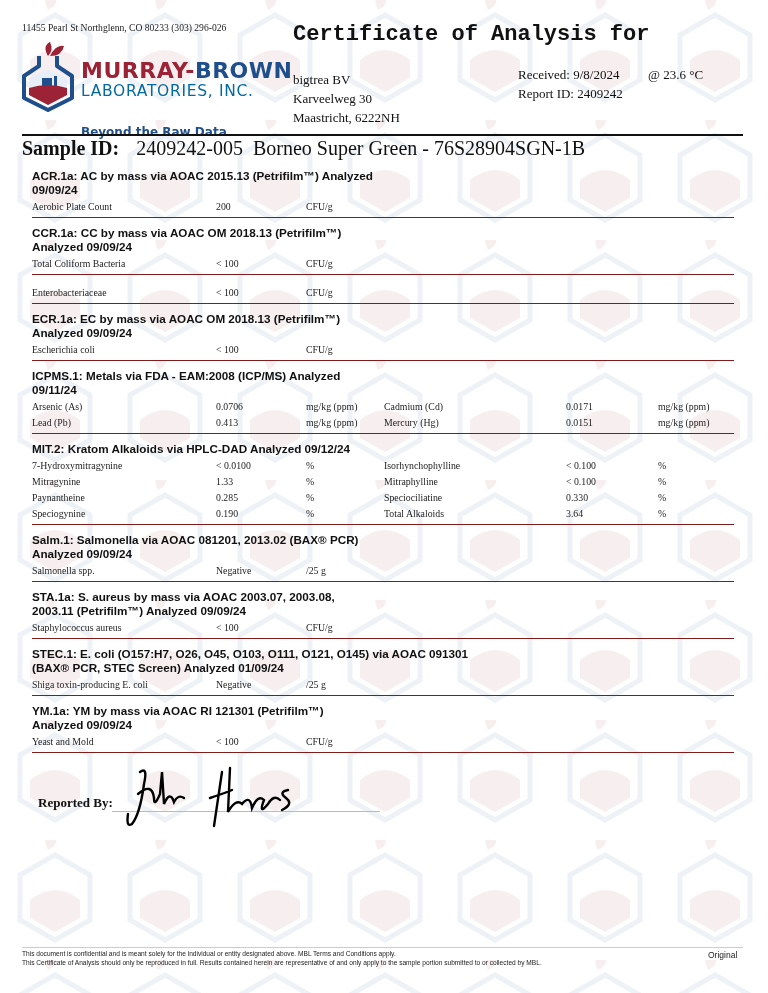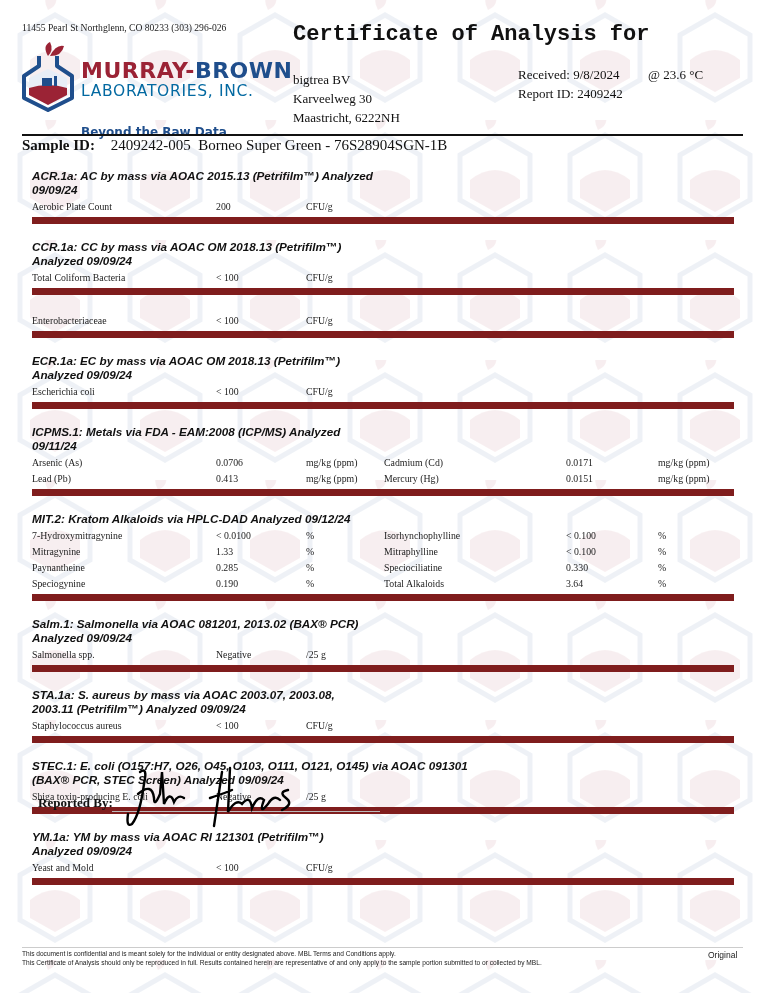--- a/index.html
+++ b/index.html
@@ -18,28 +18,28 @@
   .logo-name2 { position: absolute; left: 61px; top: 40px; font-family: "DejaVu Sans", sans-serif; font-size: 15.5px; color: #0369a1; letter-spacing: 0.7px; white-space: nowrap; }
   .logo-tag { position: absolute; left: 61px; top: 60px; font-family: "DejaVu Sans", sans-serif; font-weight: bold; font-size: 12px; color: #1f4e8c; white-space: nowrap; margin-top: 23px; }
 
   .coa-title { position: absolute; left: 293px; top: 22px; font-size: 22px; font-weight: bold; white-space: nowrap; font-family: Liberation Mono, monospace; }
   .client { position: absolute; left: 293px; top: 46px; font-size: 13px; line-height: 19px; white-space: nowrap; margin-top: 24px; }
   .meta { position: absolute; left: 518px; top: 65px; font-size: 13px; line-height: 19px; white-space: nowrap; }
   .meta .temp { position: absolute; left: 130px; top: 0; }
 
   .hdr-rule { position: absolute; left: 22px; top: 134px; width: 721px; height: 2px; background: #111; }
 
-  .sample { position: absolute; left: 22px; top: 137px; font-size: 15px; white-space: nowrap; }
+  .sample { position: absolute; left: 22px; top: 137px; font-size: 20px; white-space: nowrap; }
   .sample b { font-weight: bold; margin-right: 12px; }
 
   .sections { position: absolute; left: 32px; top: 166px; width: 702px; }
   .sec { padding-top: 3px; }
-  .sec-title { font-family: "Liberation Sans", sans-serif; font-weight: bold; font-size: 11.7px; line-height: 14px; max-width: 345px; color: #111; font-style: italic; }
+  .sec-title { font-family: "Liberation Sans", sans-serif; font-weight: bold; font-size: 11.7px; line-height: 14px; max-width: 345px; color: #111; }
   .sec-title.wide { max-width: 440px; }
-  .rows { border-bottom: 7px solid #7f1d1d; padding-bottom: 2px; margin-bottom: 13px; margin-top: 2px; }
+  .rows { border-bottom: 1px solid #7f1d1d; padding-bottom: 2px; margin-bottom: 5px; margin-top: 2px; }
   .row { position: relative; height: 16px; font-size: 9.8px; line-height: 16px; color: #222; }
   .row span { position: absolute; top: 0; white-space: nowrap; }
   .c1 { left: 0; } .c2 { left: 184px; text-align: center; } .c3 { left: 274px; }
   .c4 { left: 352px; } .c5 { left: 534px; } .c6 { left: 626px; }
 
   .reported { position: absolute; left: 38px; top: 795px; font-size: 13px; font-weight: bold; }
   .sig-line { position: absolute; left: 112px; top: 811px; width: 268px; height: 1px; background: #bbb; }
   .sig { position: absolute; left: 118px; top: 764px; width: 210px; height: 68px; }
   .signer { position: absolute; left: 384px; top: 794px; font-size: 13px; white-space: nowrap; }
 
@@ -213,21 +213,21 @@
         <div class="sec-title">STA.1a:  S. aureus by mass via AOAC 2003.07, 2003.08, 2003.11 (Petrifilm™) Analyzed 09/09/24</div>
         <div class="rows">
           <div class="row">
             <span class="c1">Staphylococcus aureus</span>
             <span class="c2">&lt; 100</span>
             <span class="c3">CFU/g</span>
           </div>
         </div>
       </div>
       <div class="sec">
-        <div class="sec-title wide">STEC.1:  E. coli (O157:H7, O26, O45, O103, O111, O121, O145) via AOAC 091301 (BAX® PCR, STEC Screen) Analyzed 09/09/24</div>
+        <div class="sec-title wide">STEC.1:  E. coli (O157:H7, O26, O45, O103, O111, O121, O145) via AOAC 091301 (BAX® PCR, STEC Screen) Analyzed 01/09/24</div>
         <div class="rows">
           <div class="row">
             <span class="c1">Shiga toxin-producing E. coli</span>
             <span class="c2">Negative</span>
             <span class="c3">/25 g</span>
           </div>
         </div>
       </div>
       <div class="sec">
         <div class="sec-title">YM.1a:  YM by mass via AOAC RI 121301 (Petrifilm™) Analyzed 09/09/24</div>

